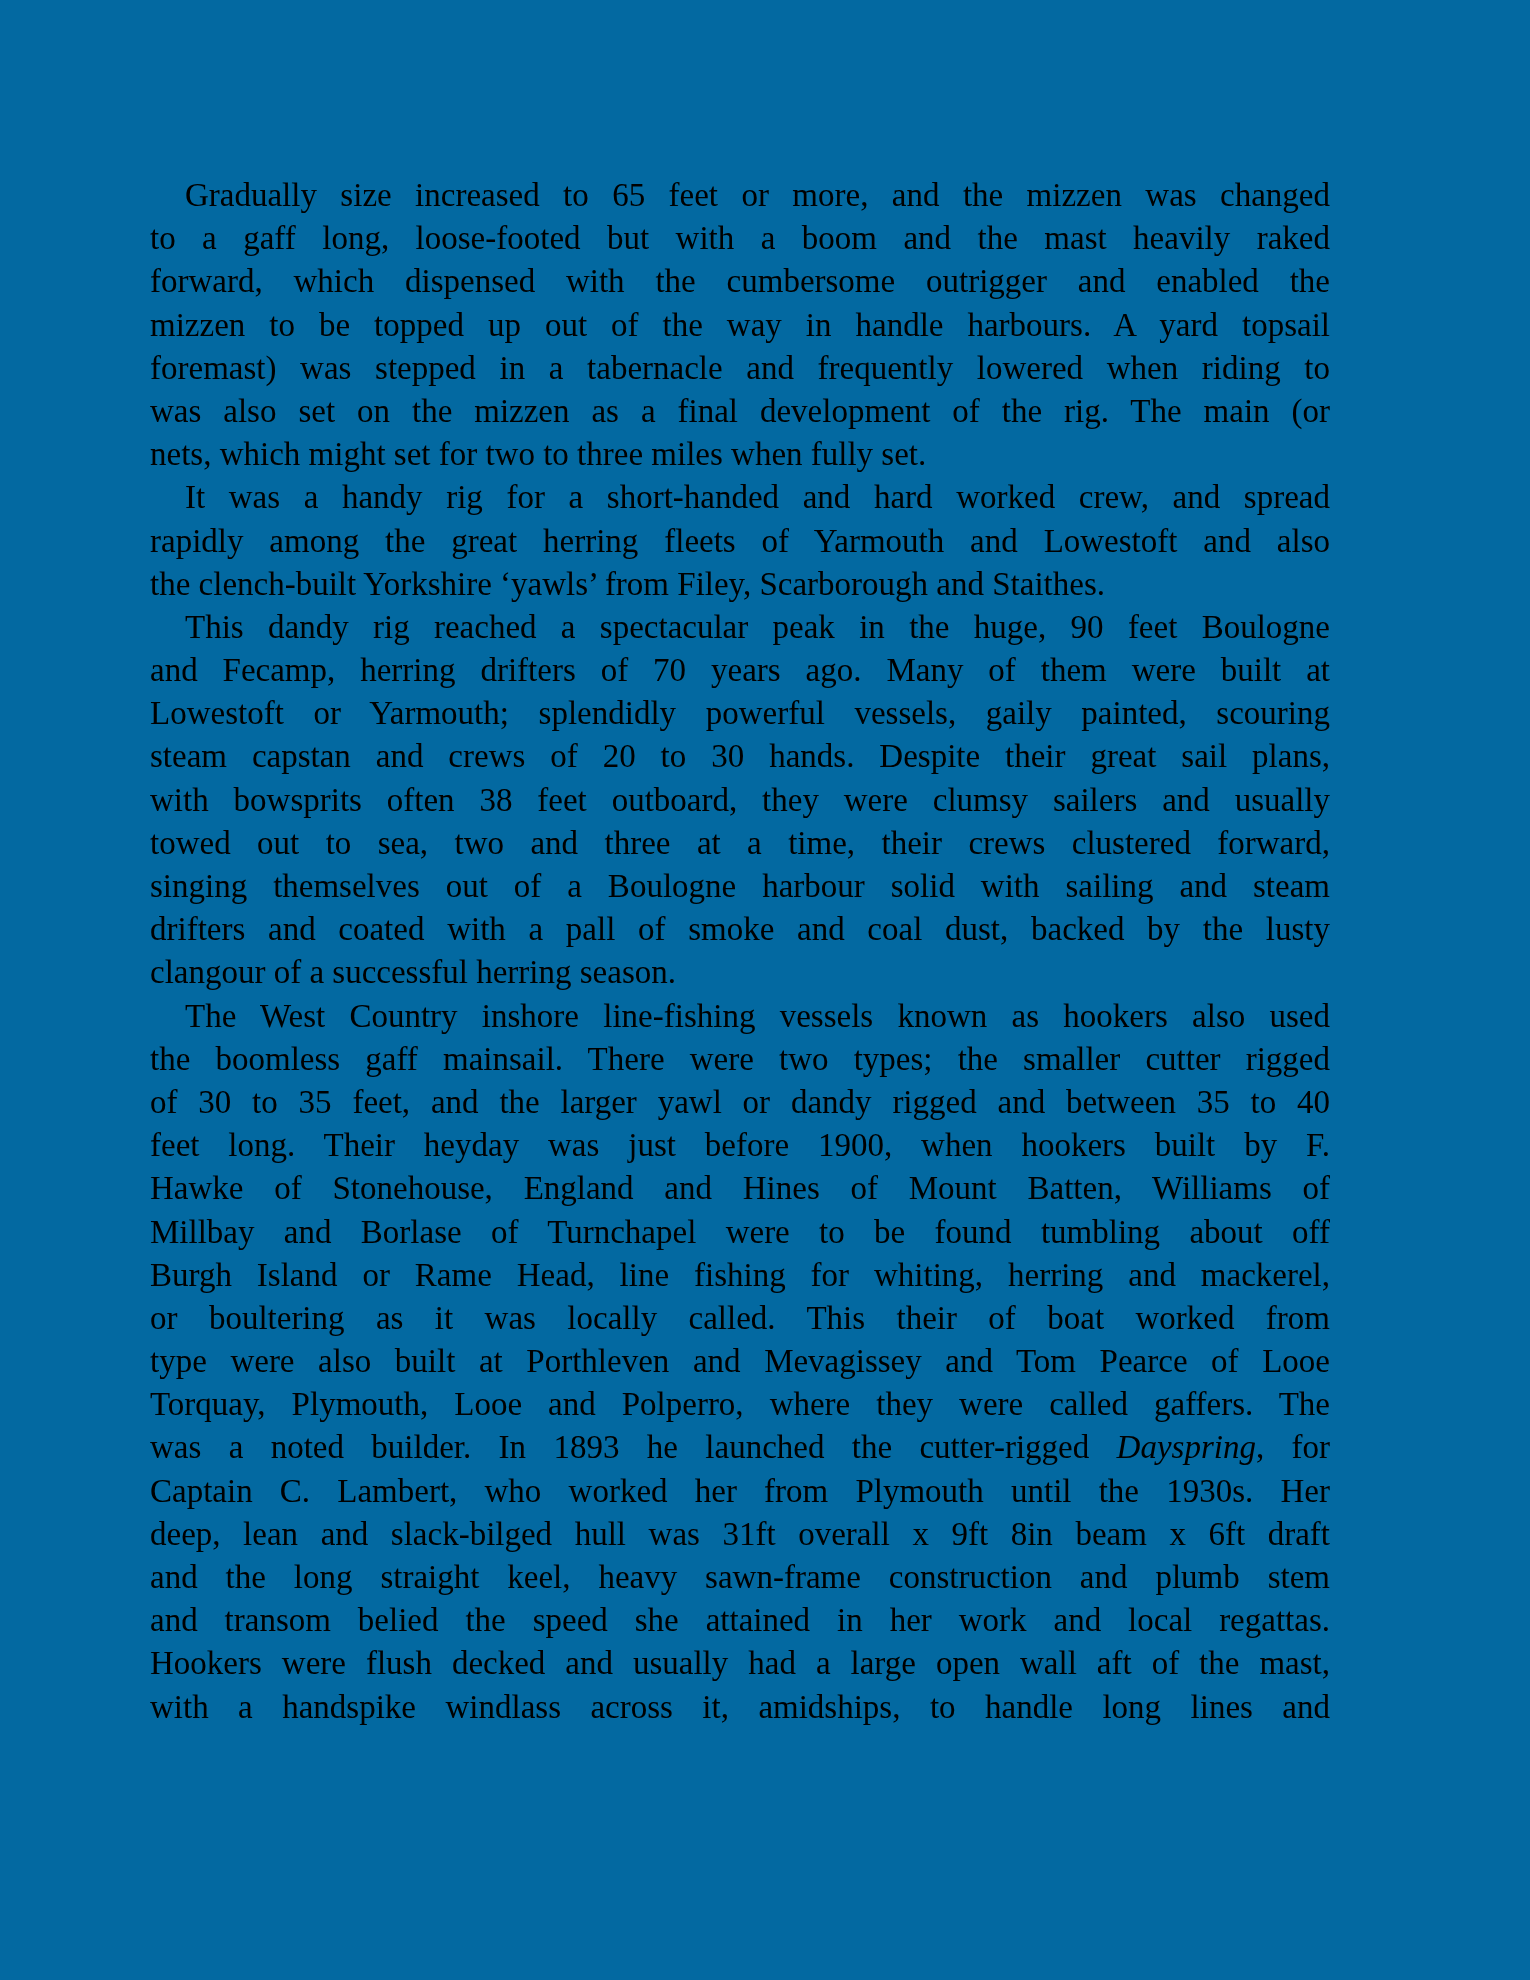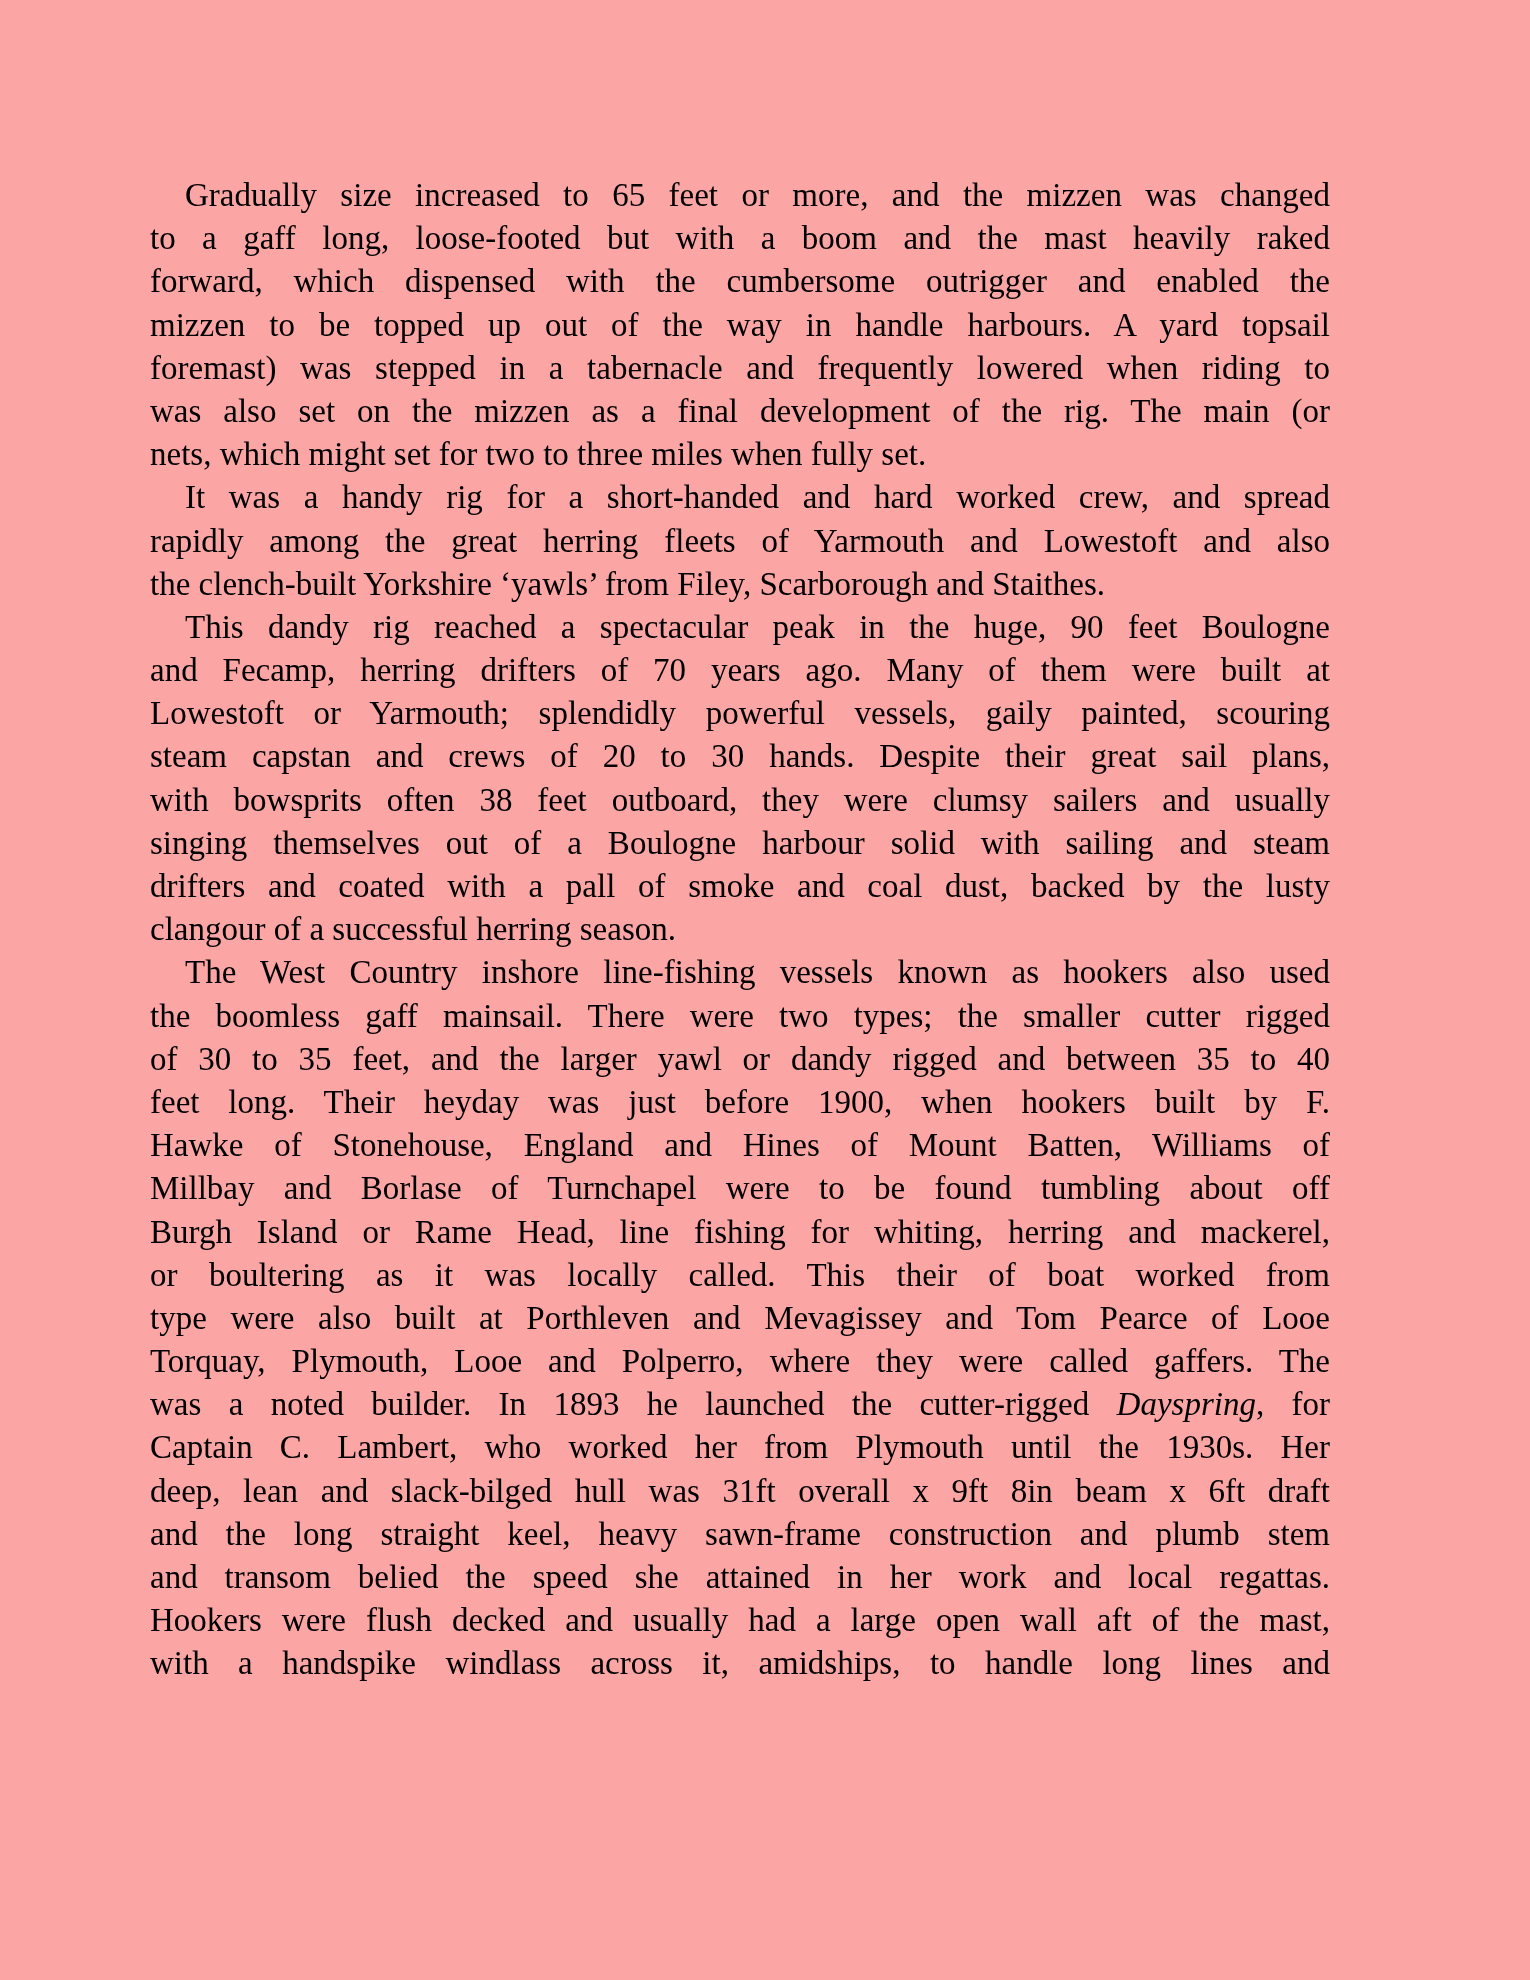--- a/index.html
+++ b/index.html
@@ -4,21 +4,21 @@
 <style>
   html, body {
     margin: 0;
     padding: 0;
     background: #ffffff;
   }
   .page {
     position: relative;
     width: 1530px;
     height: 1980px;
-    background: #fca5a5;
+    background: #0369a1;
     overflow: hidden;
   }
   .text-block {
     position: absolute;
     left: 150px;
     top: 174px;
     width: 1180px;
     font-family: "Liberation Serif", "DejaVu Serif", serif;
     font-size: 33px;
     line-height: 43.2px;
@@ -67,20 +67,21 @@
         <div class="line">It was a handy rig for a short-handed and hard worked crew, and spread</div>
         <div class="line">rapidly among the great herring fleets of Yarmouth and Lowestoft and also</div>
         <div class="line">the clench-built Yorkshire ‘yawls’ from Filey, Scarborough and Staithes.</div>
       </div>
       <div class="para">
         <div class="line">This dandy rig reached a spectacular peak in the huge, 90 feet Boulogne</div>
         <div class="line">and Fecamp, herring drifters of 70 years ago. Many of them were built at</div>
         <div class="line">Lowestoft or Yarmouth; splendidly powerful vessels, gaily painted, scouring</div>
         <div class="line">steam capstan and crews of 20 to 30 hands. Despite their great sail plans,</div>
         <div class="line">with bowsprits often 38 feet outboard, they were clumsy sailers and usually</div>
+        <div class="line">towed out to sea, two and three at a time, their crews clustered forward,</div>
         <div class="line">singing themselves out of a Boulogne harbour solid with sailing and steam</div>
         <div class="line">drifters and coated with a pall of smoke and coal dust, backed by the lusty</div>
         <div class="line">clangour of a successful herring season.</div>
       </div>
       <div class="para justify-last">
         <div class="line">The West Country inshore line-fishing vessels known as hookers also used</div>
         <div class="line">the boomless gaff mainsail. There were two types; the smaller cutter rigged</div>
         <div class="line">of 30 to 35 feet, and the larger yawl or dandy rigged and between 35 to 40</div>
         <div class="line">feet long. Their heyday was just before 1900, when hookers built by F.</div>
         <div class="line">Hawke of Stonehouse, England and Hines of Mount Batten, Williams of</div>

